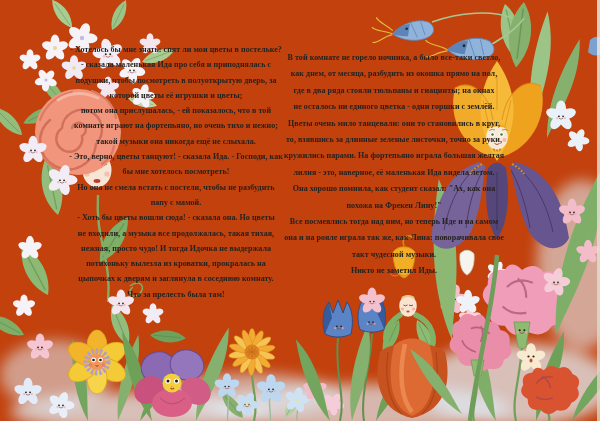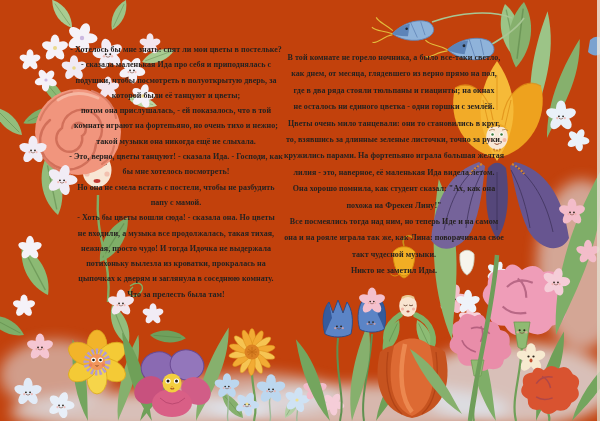--- a/index.html
+++ b/index.html
@@ -359,38 +359,38 @@
         <path d="M-22,0 C-31,-6 -36,-4 -41,-10 M-22,1 C-32,1 -37,7 -43,5" stroke="#e2bc3c" stroke-width="1" fill="none"></path>
       </g>
       <path d="M590,40 C596,34 604,36 604,46 C604,56 594,58 588,52 Z" fill="#7ba2cf"></path>
     </g>
   </svg>
 
   <div id="left-text" class="page-text">
       <div class="line">- Хотелось бы мне знать: спят ли  мои цветы в  постельке?</div>
       <div class="line">- сказала маленькая Ида про себя и приподнялась с</div>
       <div class="line">подушки, чтобы посмотреть в полуоткрытую дверь, за</div>
-      <div class="line">которой были её танцуют и цветы;</div>
+      <div class="line">которой цветы её игрушки и цветы;</div>
       <div class="line">потом она прислушалась, - ей показалось, что в той</div>
       <div class="line">комнате играют на фортепьяно, но очень тихо и нежно;</div>
       <div class="line">такой музыки она никогда ещё не слыхала.</div>
       <div class="line">- Это, верно, цветы танцуют! - сказала Ида. - Господи, как</div>
       <div class="line">бы мне хотелось посмотреть!</div>
       <div class="line">Но она не смела встать с постели, чтобы не разбудить</div>
       <div class="line">папу с мамой.</div>
       <div class="line">- Хоть бы цветы вошли сюда! - сказала она. Но цветы</div>
       <div class="line">не входили, а музыка все продолжалась, такая тихая,</div>
       <div class="line">нежная, просто чудо! И тогда Идочка не выдержала</div>
       <div class="line">потихоньку вылезла из кроватки, прокралась на</div>
       <div class="line">цыпочках к дверям и заглянула в соседнюю комнату.</div>
       <div class="line">Что за прелесть была там!</div>
     </div>
   <div id="right-text" class="page-text">
       <div class="line">В той комнате не горело ночника, а было все-таки светло,</div>
-      <div class="line">как днем, от месяца, глядевшего из верно  прямо на пол,</div>
+      <div class="line">как днем, от месяца, разбудить из окошка  прямо на пол,</div>
       <div class="line">где в два ряда стояли тюльпаны и гиацинты; на окнах</div>
       <div class="line">не осталось ни единого цветка - одни горшки с землёй.</div>
       <div class="line">Цветы очень мило танцевали: они то становились в круг,</div>
       <div class="line">то, взявшись за длинные зеленые листочки, точно за руки,</div>
       <div class="line">кружились парами. На фортепьяно играла большая желтая</div>
       <div class="line">лилия - это, наверное, её маленькая Ида видела летом.</div>
       <div class="line">Она хорошо помнила, как студент сказал: "Ах, как она</div>
       <div class="line">похожа на Фрекен Лину!"</div>
       <div class="line">Все посмеялись тогда над ним, но теперь Иде и на самом</div>
       <div class="line">она и на рояле играла так же, как Лина: поворачивала свое</div>

